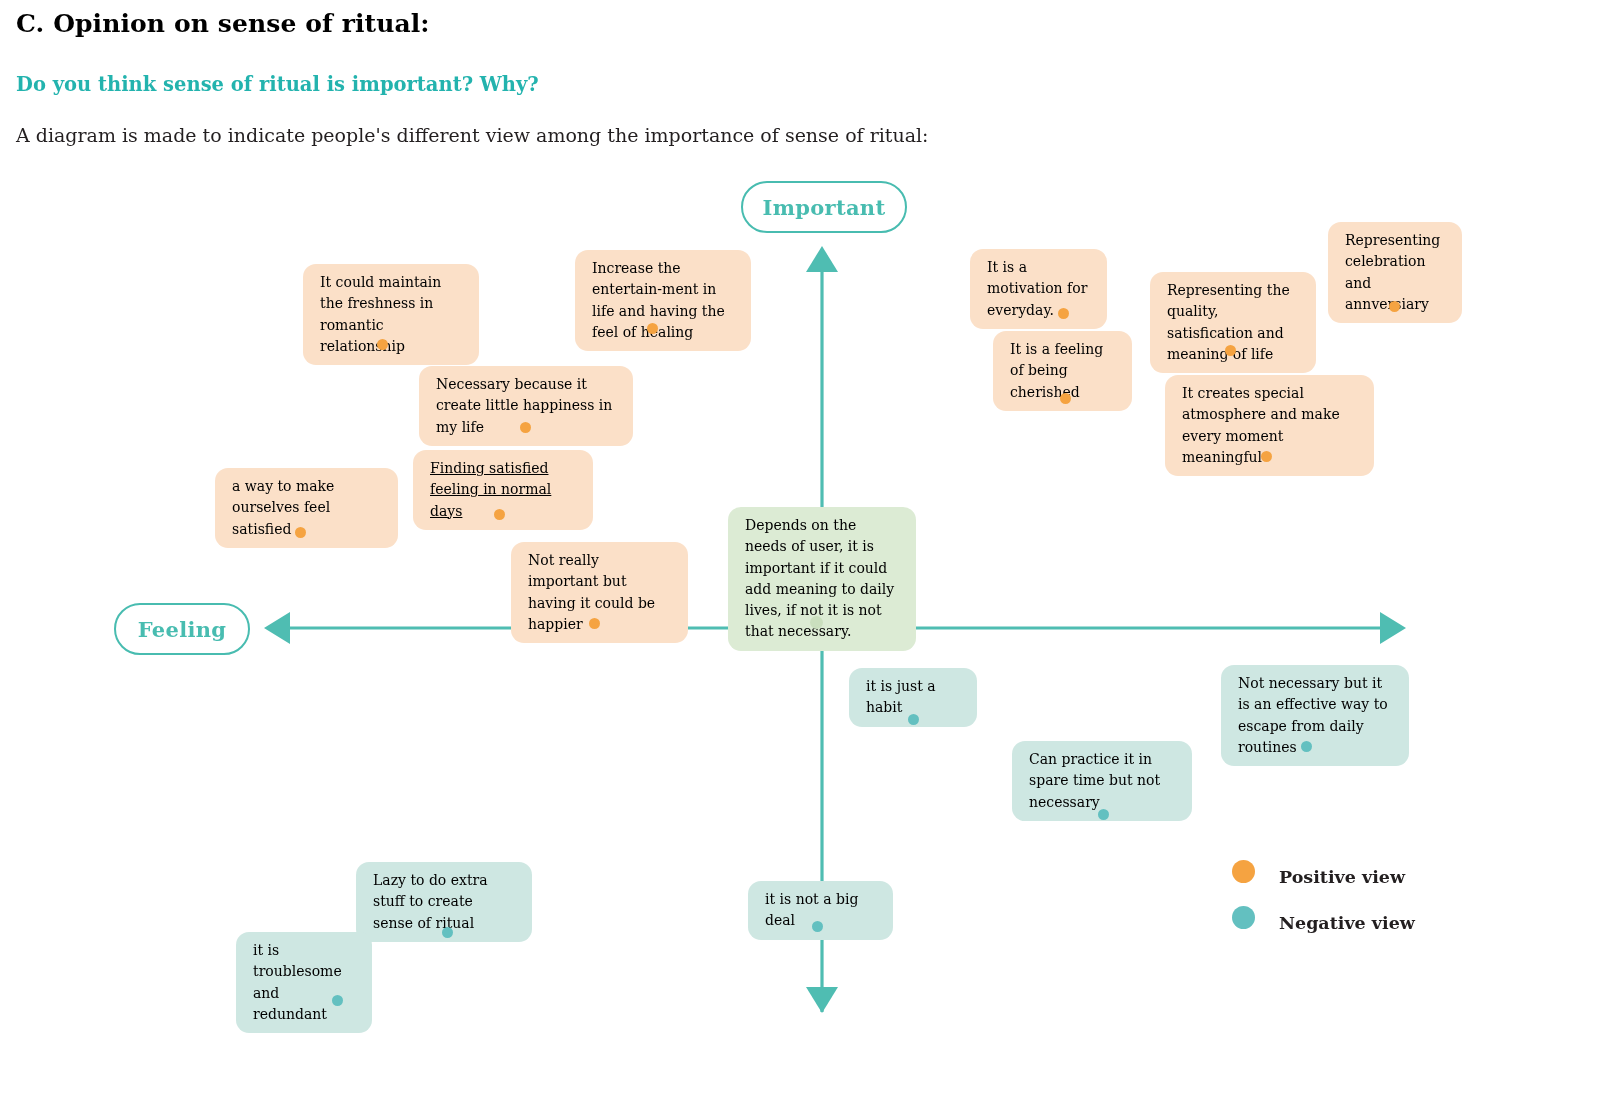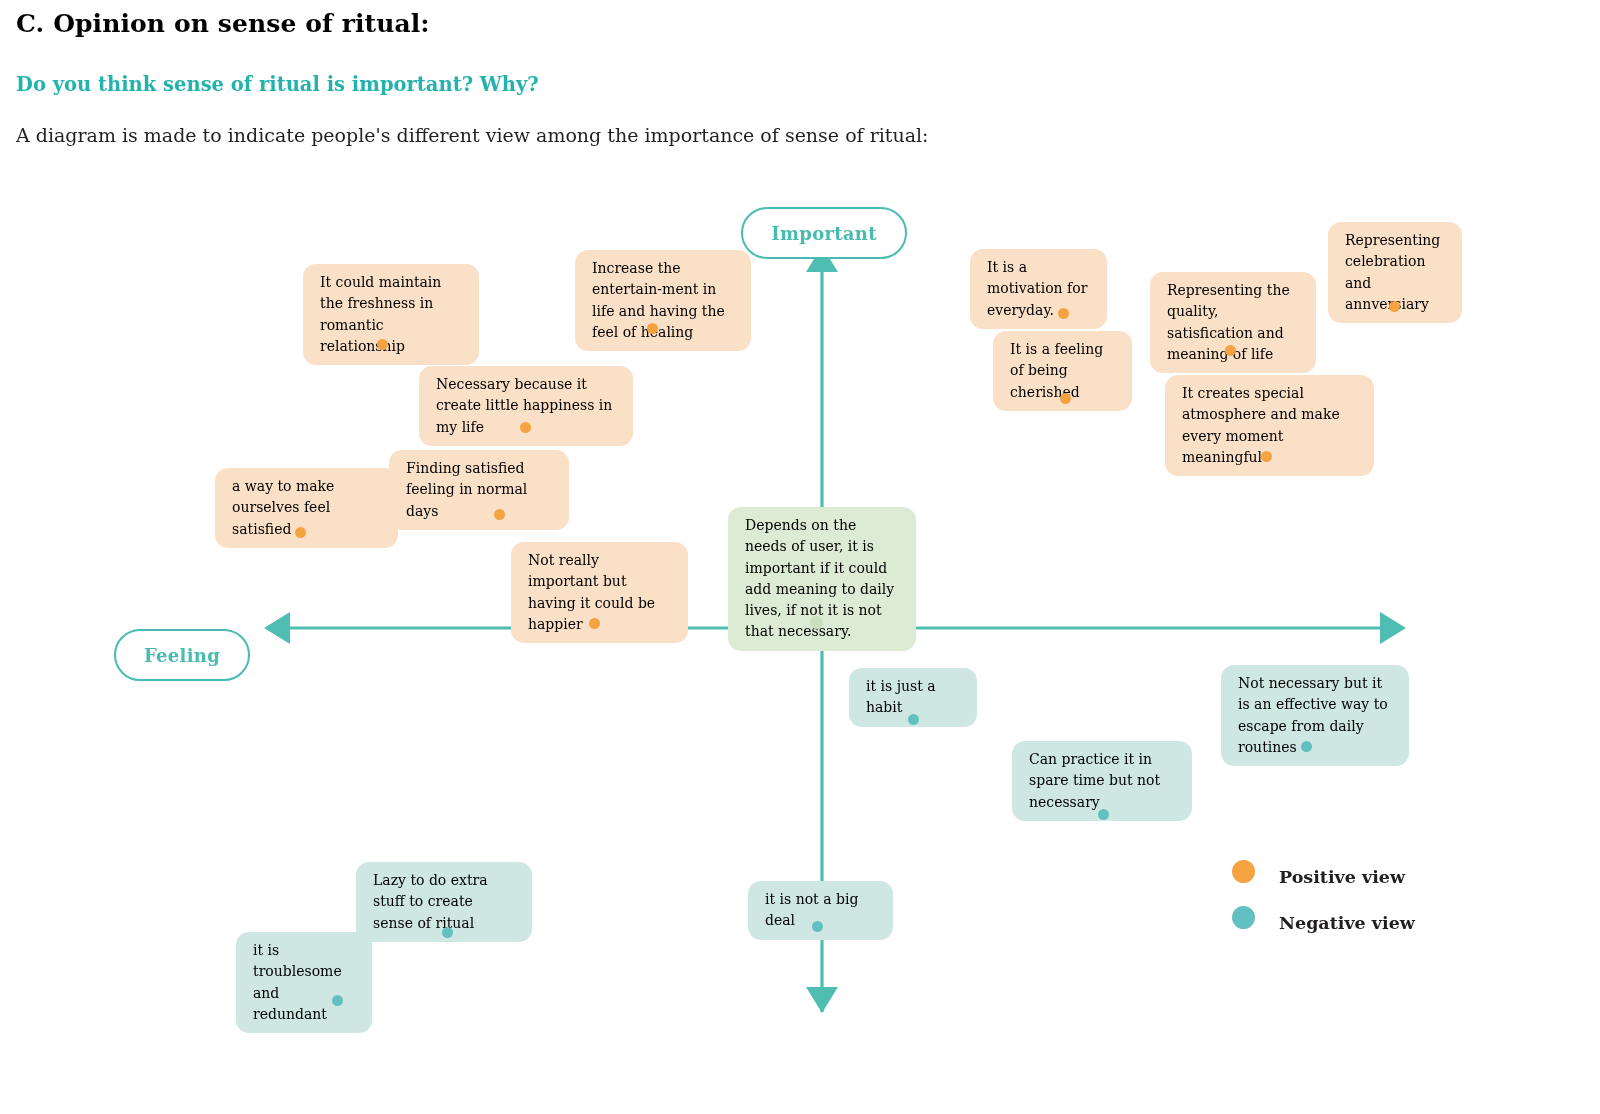--- a/index.html
+++ b/index.html
@@ -48,28 +48,27 @@
   }
   #axes-svg { position: absolute; left: 0; top: 0; }
 
   
   .axis-pill {
     position: absolute;
     border: 2.2px solid #48bcb0;
     border-radius: 999px;
     color: #48bcb0;
     font-weight: bold;
-    font-size: 18px;
+    font-size: 21px;
     display: flex;
     align-items: center;
     justify-content: center;
     background: #ffffff;
     letter-spacing: .3px;
     white-space: nowrap;
-    margin-top: 26px;
   }
   #pill-important { left: 741px; top: 181px; width: 166px; height: 52px; }
   #pill-not-important { left: 726px; top: 1021px; width: 196px; height: 52px; }
   #pill-feeling { left: 114px; top: 603px; width: 136px; height: 52px; }
   #pill-meaning { left: 1400px; top: 603px; width: 154px; height: 52px; }
 
   
   .note {
     position: absolute;
     border-radius: 13px;
@@ -143,21 +142,21 @@
   <div class="axis-pill" id="pill-important">Important</div>
   <div class="axis-pill" id="pill-feeling">Feeling</div>
 
   <div id="points-layer">
       <div class="note positive" style="left: 303px; top: 264px; width: 176px;">It could maintain the freshness in romantic relationship</div>
       <div class="dot positive" style="left: 376.5px; top: 338.5px;"></div>
       <div class="note positive" style="left: 575px; top: 250px; width: 176px;">Increase the entertain-ment in life and having the feel of healing</div>
       <div class="dot positive" style="left: 646.5px; top: 322.5px;"></div>
       <div class="note positive" style="left: 419px; top: 366px; width: 214px;">Necessary because it create little happiness in my life</div>
       <div class="dot positive" style="left: 519.5px; top: 421.5px;"></div>
-      <div class="note positive" style="left: 389px; top: 450px; width: 180px;">Finding satisfied feeling in normal days</div>
+      <div class="note positive" style="left: 413px; top: 450px; width: 180px; text-decoration: underline;">Finding satisfied feeling in normal days</div>
       <div class="dot positive" style="left: 493.5px; top: 508.5px;"></div>
       <div class="note positive" style="left: 215px; top: 468px; width: 183px;">a way to make ourselves feel satisfied</div>
       <div class="dot positive" style="left: 294.5px; top: 526.5px;"></div>
       <div class="note positive" style="left: 511px; top: 542px; width: 177px;">Not really important but having it could be happier</div>
       <div class="dot positive" style="left: 588.5px; top: 617.5px;"></div>
       <div class="note positive" style="left: 970px; top: 249px; width: 137px;">It is a motivation for everyday.</div>
       <div class="dot positive" style="left: 1057.5px; top: 307.5px;"></div>
       <div class="note positive" style="left: 993px; top: 331px; width: 139px;">It is a feeling of being cherished</div>
       <div class="dot positive" style="left: 1059.5px; top: 392.5px;"></div>
       <div class="note positive" style="left: 1150px; top: 272px; width: 166px;">Representing the quality, satisfication and meaning of life</div>

